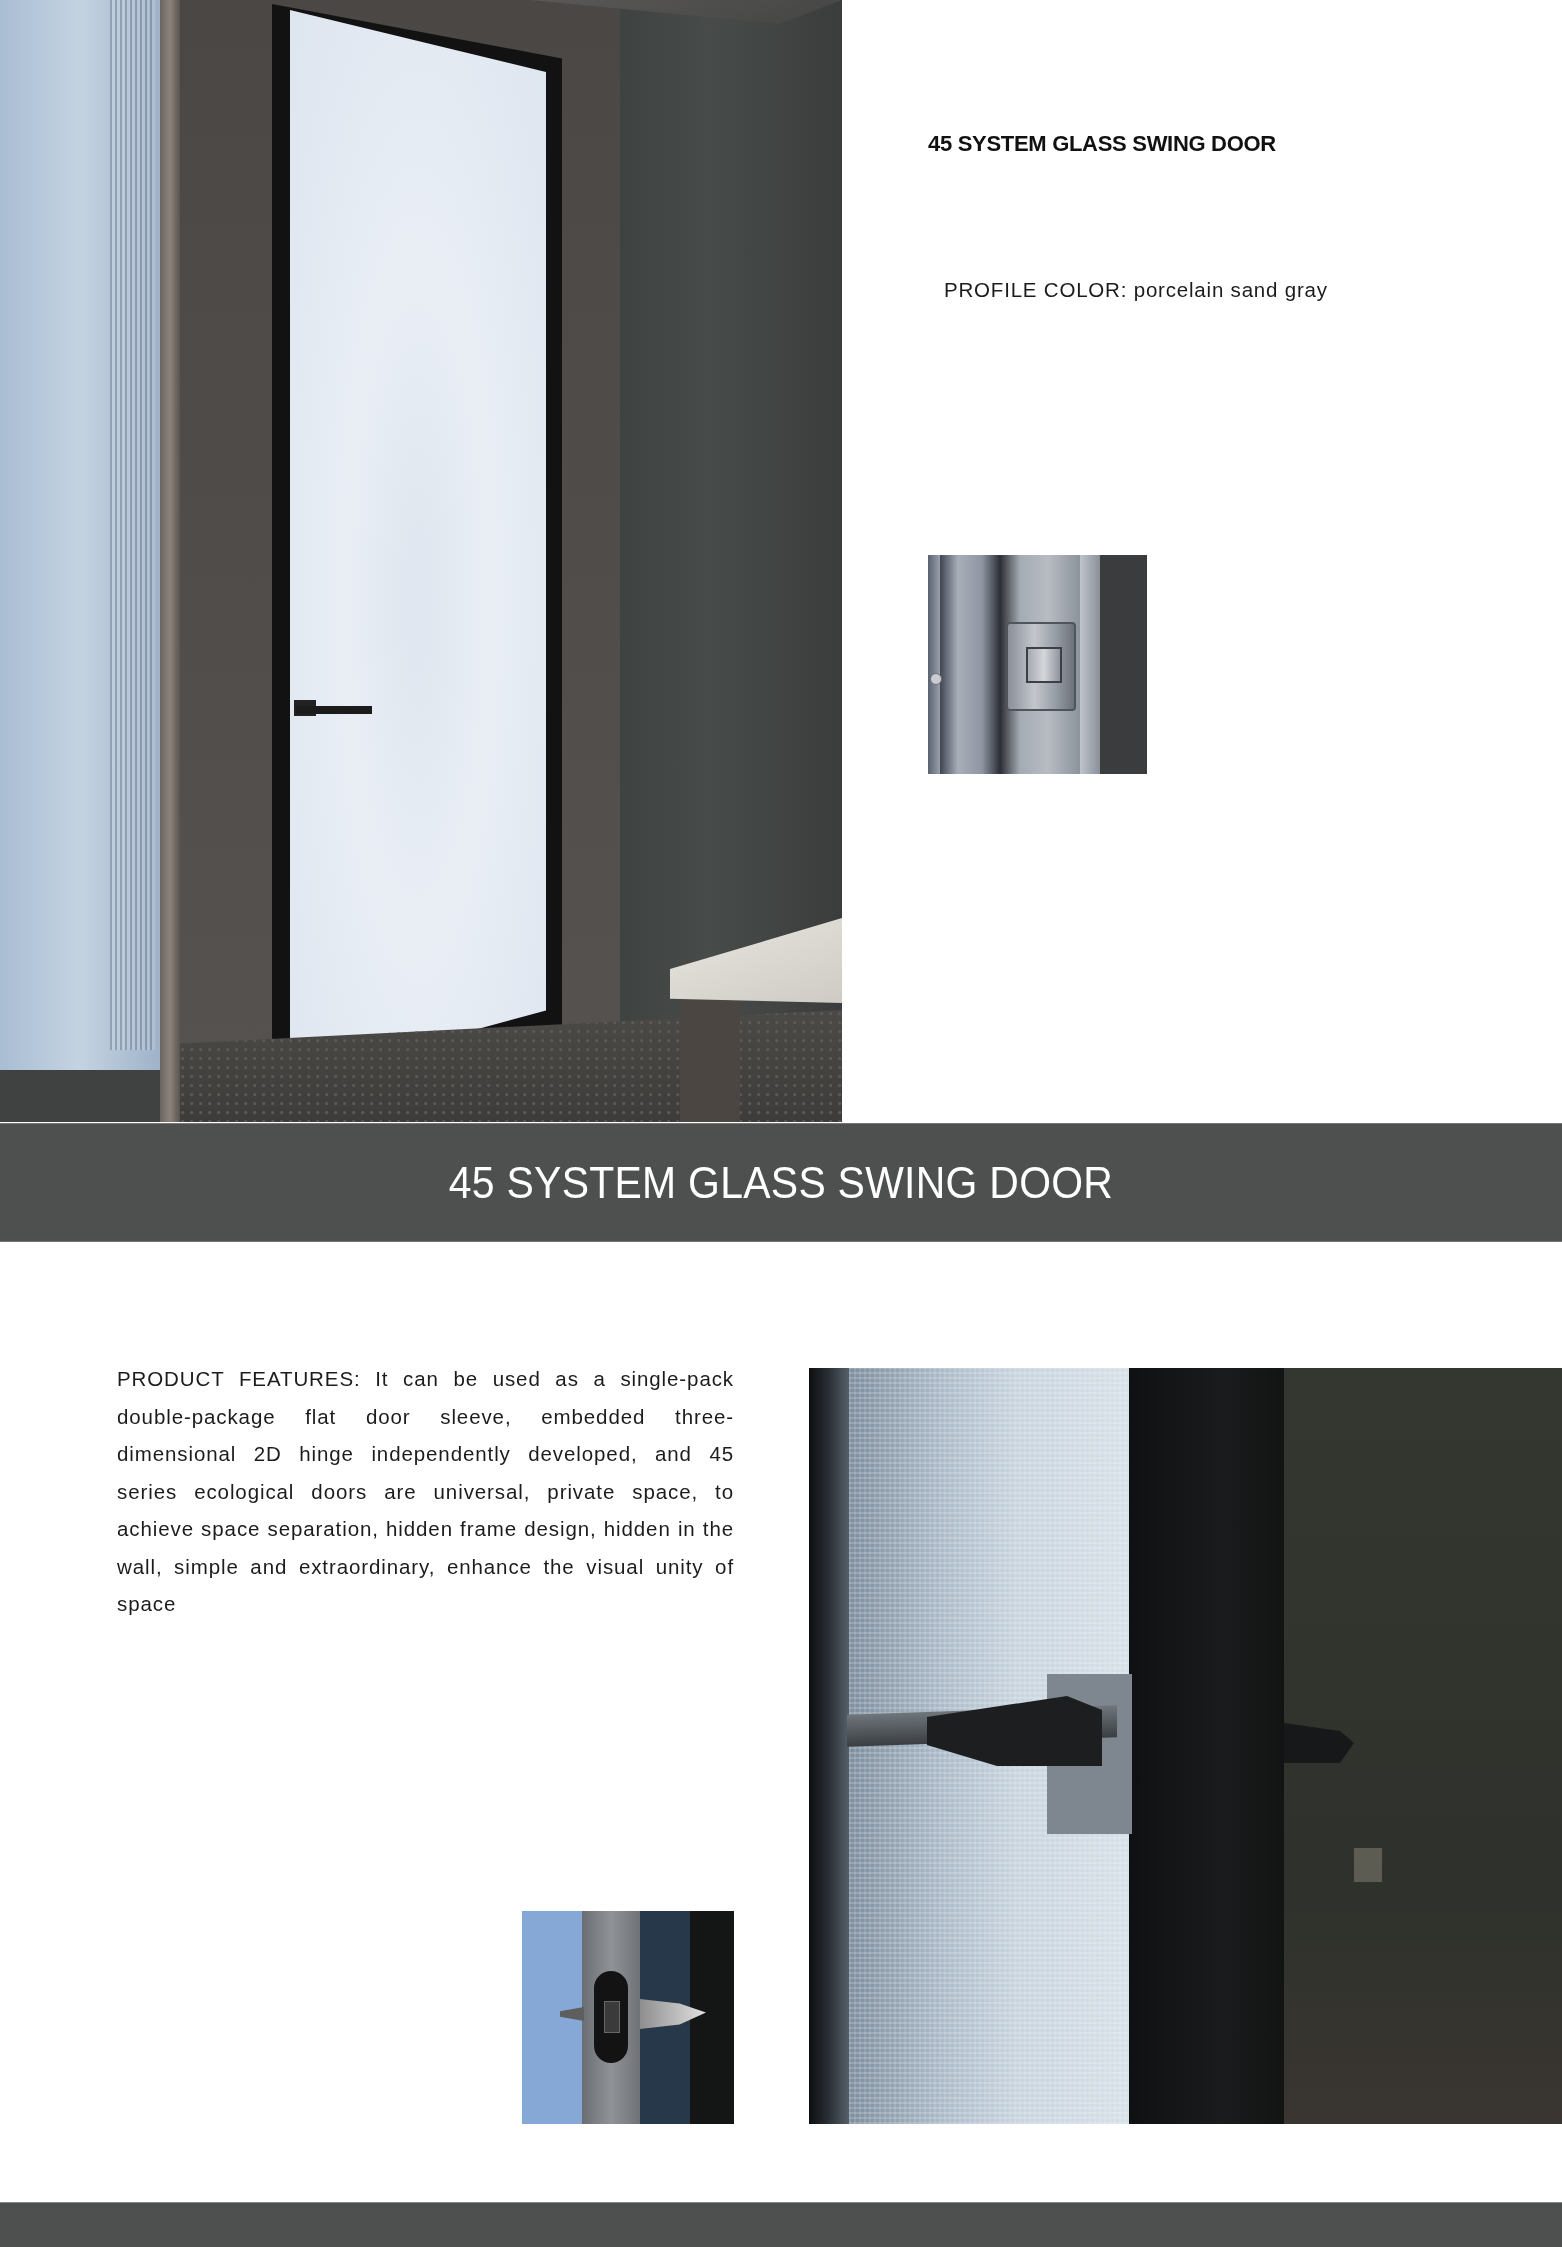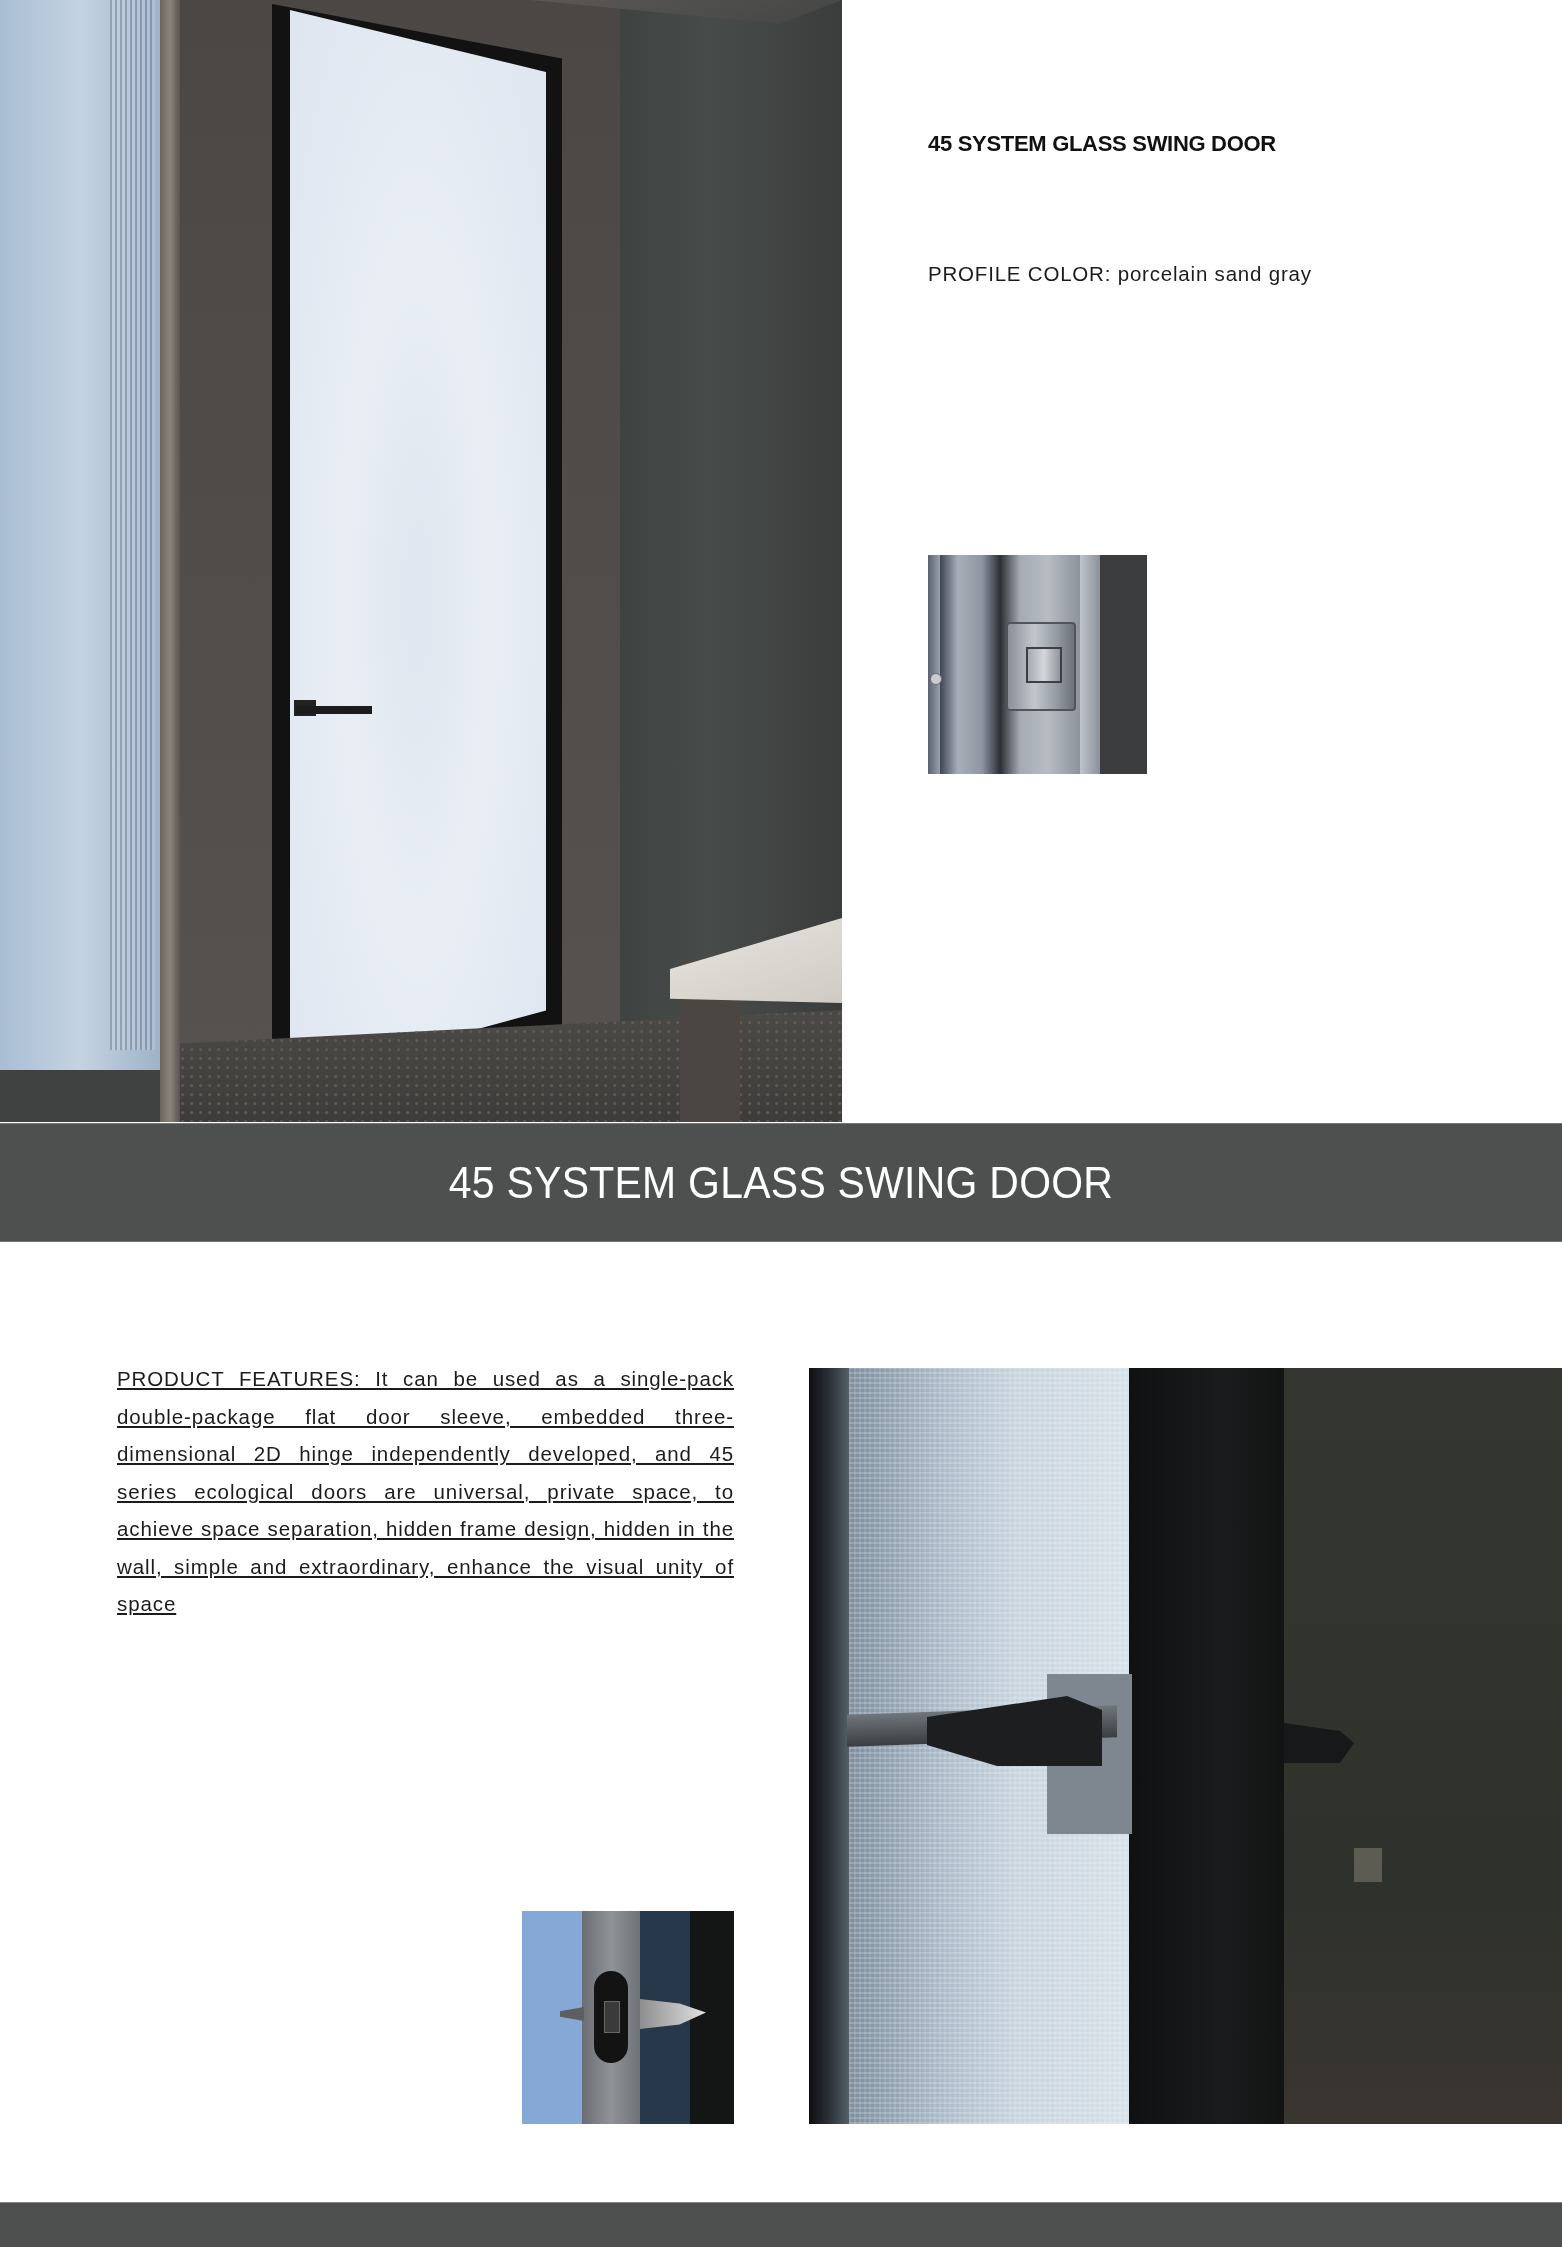--- a/index.html
+++ b/index.html
@@ -18,39 +18,39 @@
   #hero .door-glass { left:290px; top:10px; width:256px; height:1070px; background:radial-gradient(ellipse at 50% 55%,#dfe6ef 0%,#e9eef5 40%,#dde5ef 100%); clip-path:polygon(0 0,100% 5.8%,100% 93.5%,0 100%); }
   #hero .handle { left:296px; top:706px; width:76px; height:8px; background:#1b1b1b; }
   #hero .handle-base { left:294px; top:700px; width:22px; height:16px; background:#222; }
   #hero .floor { left:180px; top:1010px; width:662px; height:112px; background:radial-gradient(circle at 30% 40%,#5e5a55 0 1px,transparent 2px) 0 0/9px 9px,linear-gradient(180deg,#4c4a47,#3e3c3a); clip-path:polygon(0 30%,100% 0,100% 100%,0 100%); }
   #hero .table-top { left:670px; top:918px; width:172px; height:85px; background:linear-gradient(160deg,#e8e6e1,#cfcbc4); clip-path:polygon(0 60%,100% 0,100% 100%,0 95%); }
   #hero .table-leg { left:680px; top:960px; width:60px; height:162px; background:#4b4642; }
 
   
   #top-title { left:928px; top:131px; font-size:22px; font-weight:bold; letter-spacing:-0.3px; color:#111; white-space:nowrap; }
   #spec { left:928px; top:255px; width:493px; font-size:20.5px; line-height:37.5px; letter-spacing:0.8px; color:#1c1c1c; text-align:justify; }
-  #spec p { margin:0; }
+  #spec p { margin:16px; }
 
   
   #hinge-photo { left:928px; top:555px; width:219px; height:219px; overflow:hidden; background:#444; }
   #hinge-photo .rail1 { left:0; top:0; width:12px; height:219px; background:linear-gradient(90deg,#5a6170,#9aa1ac); }
   #hinge-photo .rail2 { left:12px; top:0; width:60px; height:219px; background:linear-gradient(90deg,#3f4552,#a9afb8 30%,#8f96a2 70%,#2c2f36); }
   #hinge-photo .slot { left:72px; top:0; width:80px; height:219px; background:linear-gradient(90deg,#2b2d33,#a5abb3 25%,#b7bcc3 60%,#8d939b); }
   #hinge-photo .rail3 { left:152px; top:0; width:20px; height:219px; background:linear-gradient(90deg,#c0c5cc,#8a9099); }
   #hinge-photo .dark { left:172px; top:0; width:47px; height:219px; background:#3b3c3e; }
   #hinge-photo .hinge { left:78px; top:67px; width:66px; height:85px; background:linear-gradient(90deg,#8a8f98,#c3c7cd 40%,#9aa0a8 70%,#6c717a); border-radius:4px; border:2px solid #50545b; }
   #hinge-photo .knuckle { left:98px; top:92px; width:32px; height:32px; background:linear-gradient(90deg,#a6abb2,#d4d7db,#8f949c); border:2px solid #3c3f45; }
   #hinge-photo .screw { left:2px; top:118px; width:10px; height:10px; border-radius:50%; background:#c9ccd1; border:1px solid #6b6f75; }
 
   
   #banner { left:0; top:1123px; width:1562px; height:119px; background:#4e504f; border-top:1px solid #777; border-bottom:1px solid #777; box-sizing:border-box; }
   #banner-title { left:0; top:0; width:1562px; height:119px; line-height:117px; text-align:center; color:#ffffff; font-size:44px; letter-spacing:0.3px; transform:scaleX(0.93); transform-origin:center; }
 
   
-  #features { left:117px; top:1360px; width:617px; font-size:20.5px; line-height:37.5px; letter-spacing:0.9px; color:#1c1c1c; text-align:justify;text-decoration:underline; }
+  #features { left:117px; top:1360px; width:617px; font-size:20.5px; line-height:37.5px; letter-spacing:0.9px; color:#1c1c1c; text-align:justify; }
 
   
   #lock-photo { left:522px; top:1911px; width:212px; height:213px; overflow:hidden; background:#1f2a36; }
   #lock-photo .sky { left:0; top:0; width:60px; height:213px; background:#86a8d6; }
   #lock-photo .frame { left:60px; top:0; width:58px; height:213px; background:linear-gradient(90deg,#6a6d72,#8f9297 50%,#6f7277); }
   #lock-photo .blue { left:118px; top:0; width:50px; height:213px; background:#26384a; }
   #lock-photo .black { left:168px; top:0; width:44px; height:213px; background:#141515; }
   #lock-photo .plate { left:72px; top:60px; width:34px; height:92px; background:#131313; border-radius:17px; }
   #lock-photo .latch { left:82px; top:90px; width:14px; height:30px; background:#3a3a3a; border:1px solid #666; }
   #lock-photo .tongue { left:118px; top:88px; width:66px; height:30px; background:linear-gradient(90deg,#8e8e8e,#e2e2e2); clip-path:polygon(0 0,60% 15%,100% 45%,60% 85%,0 100%); }

